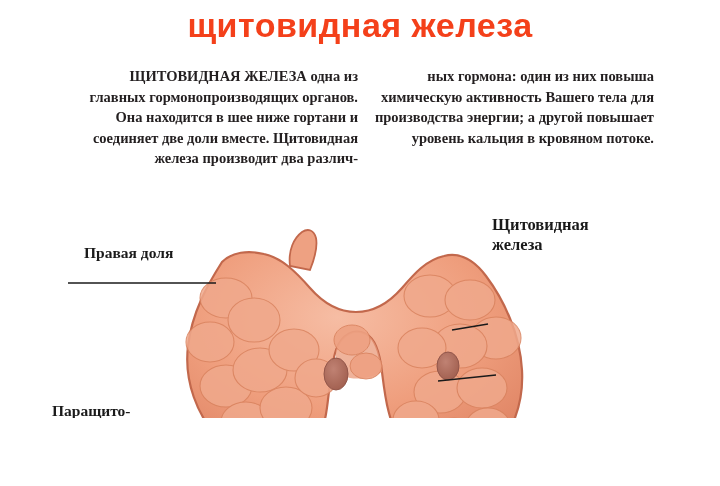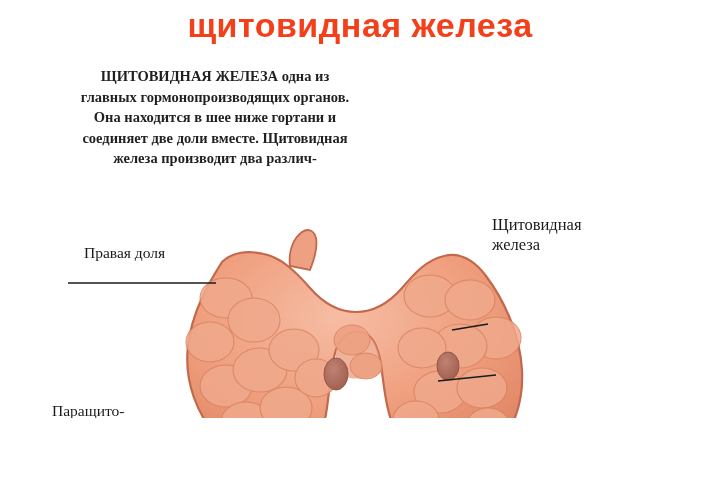--- a/index.html
+++ b/index.html
@@ -31,38 +31,38 @@
   }
 
   
   .intro-col {
     position: absolute;
     font-family: "Liberation Serif", serif;
     font-size: 14.5px;
     line-height: 1.42;
     color: #231f20;
     font-weight: bold;
-    text-align: center;
+    text-align: right;
   }
   #intro-left {
     top: 66px;
     left: 72px;
     width: 286px;
   }
   #intro-right {
     top: 66px;
     left: 372px;
     width: 282px;
   }
 
   
   .label {
     position: absolute;
     font-family: "Liberation Serif", serif;
-    font-weight: normal;
+    font-weight: bold;
     font-size: 15.5px;
     color: #1a1a1a;
     line-height: 1.22;
     white-space: pre-line;
   }
   #label-right-lobe { top: 244px; left: 60px; width: 140px; margin-left: 24px; }
   #label-parathyroid { top: 402px; left: 52px; width: 130px; }
   #label-thyroid-title { top: 215px; left: 492px; width: 170px; font-size: 16.5px; }
   #label-thyroid-desc {
     position: absolute;
@@ -93,20 +93,21 @@
   }
 </style>
 </head>
 <body>
 
 <div id="page">
 
   <div id="title">щитовидная железа</div>
 
   <div class="intro-col" id="intro-left">ЩИТОВИДНАЯ ЖЕЛЕЗА одна из главных гормонопроизводящих органов. Она находится в шее ниже гортани и соединяет две доли вместе. Щитовидная железа производит два различ-</div>
+  <div class="intro-col" id="intro-right">ных гормона: один из них повыша химическую активность Вашего тела для производства энергии; а другой повышает уровень кальция в кровяном потоке.</div>
 
   <svg id="illustration" viewBox="0 0 440 286" aria-hidden="true">
     <defs>
       <radialGradient id="glandGrad" cx="45%" cy="30%" r="78%">
         <stop offset="0%" stop-color="#f6bda4"></stop>
         <stop offset="55%" stop-color="#ef9e7d"></stop>
         <stop offset="100%" stop-color="#dd8060"></stop>
       </radialGradient>
       <radialGradient id="lobeGrad" cx="40%" cy="25%" r="80%">
         <stop offset="0%" stop-color="#f5b89d"></stop>

